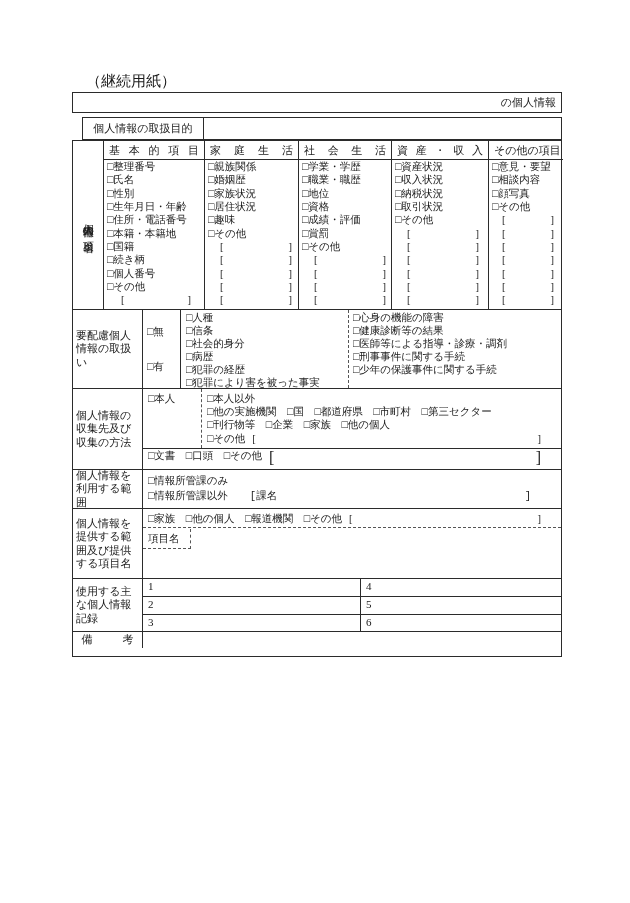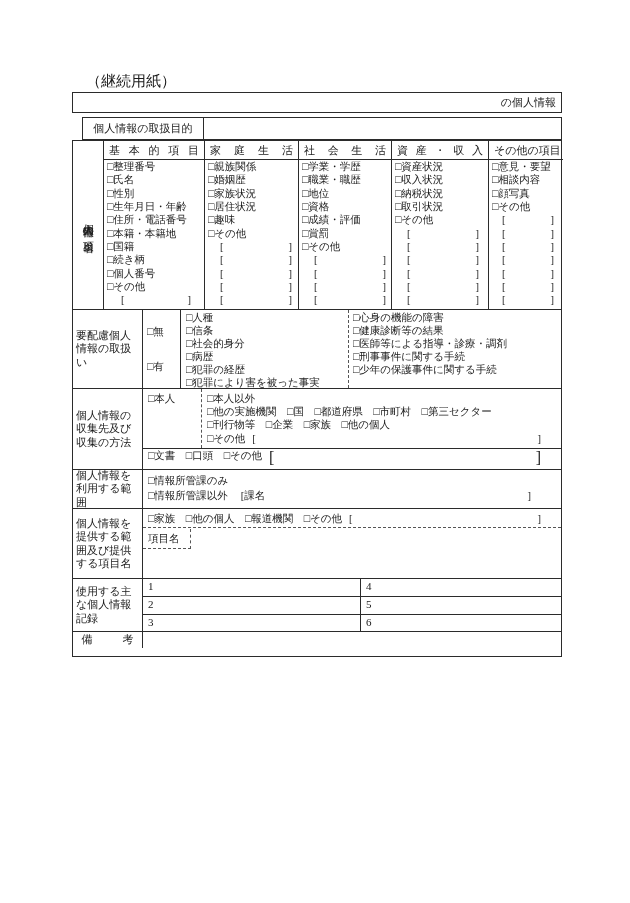--- a/index.html
+++ b/index.html
@@ -60,22 +60,22 @@
   .coll-rowA { height:60px; display:flex; }
   .self-cell { width:58px; flex-shrink:0; padding:3px 0 0 5px; font-size:10.5px; }
   .other-cell { flex:1; border-left:1px dashed #555; padding:3px 0 0 5px; }
   .cline { font-size:10.5px; line-height:13.2px; white-space:nowrap; display:flex; }
   .coll-rowB { height:21px; border-top:1px solid #2b2b2b; display:flex; align-items:flex-start; padding-left:5px; }
   .fld { flex:1; display:inline-flex; justify-content:space-between; margin-left:7px; margin-right:20px; }
 
   
   .sec-usage { height:39px; }
   .usage-content { flex:1; padding:4px 0 0 5px; }
-  .uline { font-size:10.5px; line-height:14.5px; display:flex; white-space:nowrap; }
-  .fld-k { flex:1; display:inline-flex; justify-content:space-between; margin-left:13px; margin-right:30px; }
+  .uline { font-size:10.5px; line-height:14.5px; display:flex; white-space:nowrap;font-family:Liberation Mono, monospace; }
+  .fld-k { flex:1; display:inline-flex; justify-content:space-between; margin-left:22px; margin-right:30px; }
 
   
   .sec-prov { height:70px; }
   .prov-content { flex:1; display:flex; flex-direction:column; }
   .prov-lines { padding:3px 0 2px 5px; }
   .pline { font-size:10.5px; line-height:13.4px; display:flex; white-space:nowrap; }
   .prov-sep { border-top:1px dashed #555; flex:1; }
   .item-name-box { display:inline-block; border-right:1px dashed #555; border-bottom:1px dashed #555;
     font-size:10.5px; padding:3px 10px 2px 5px; }
 

